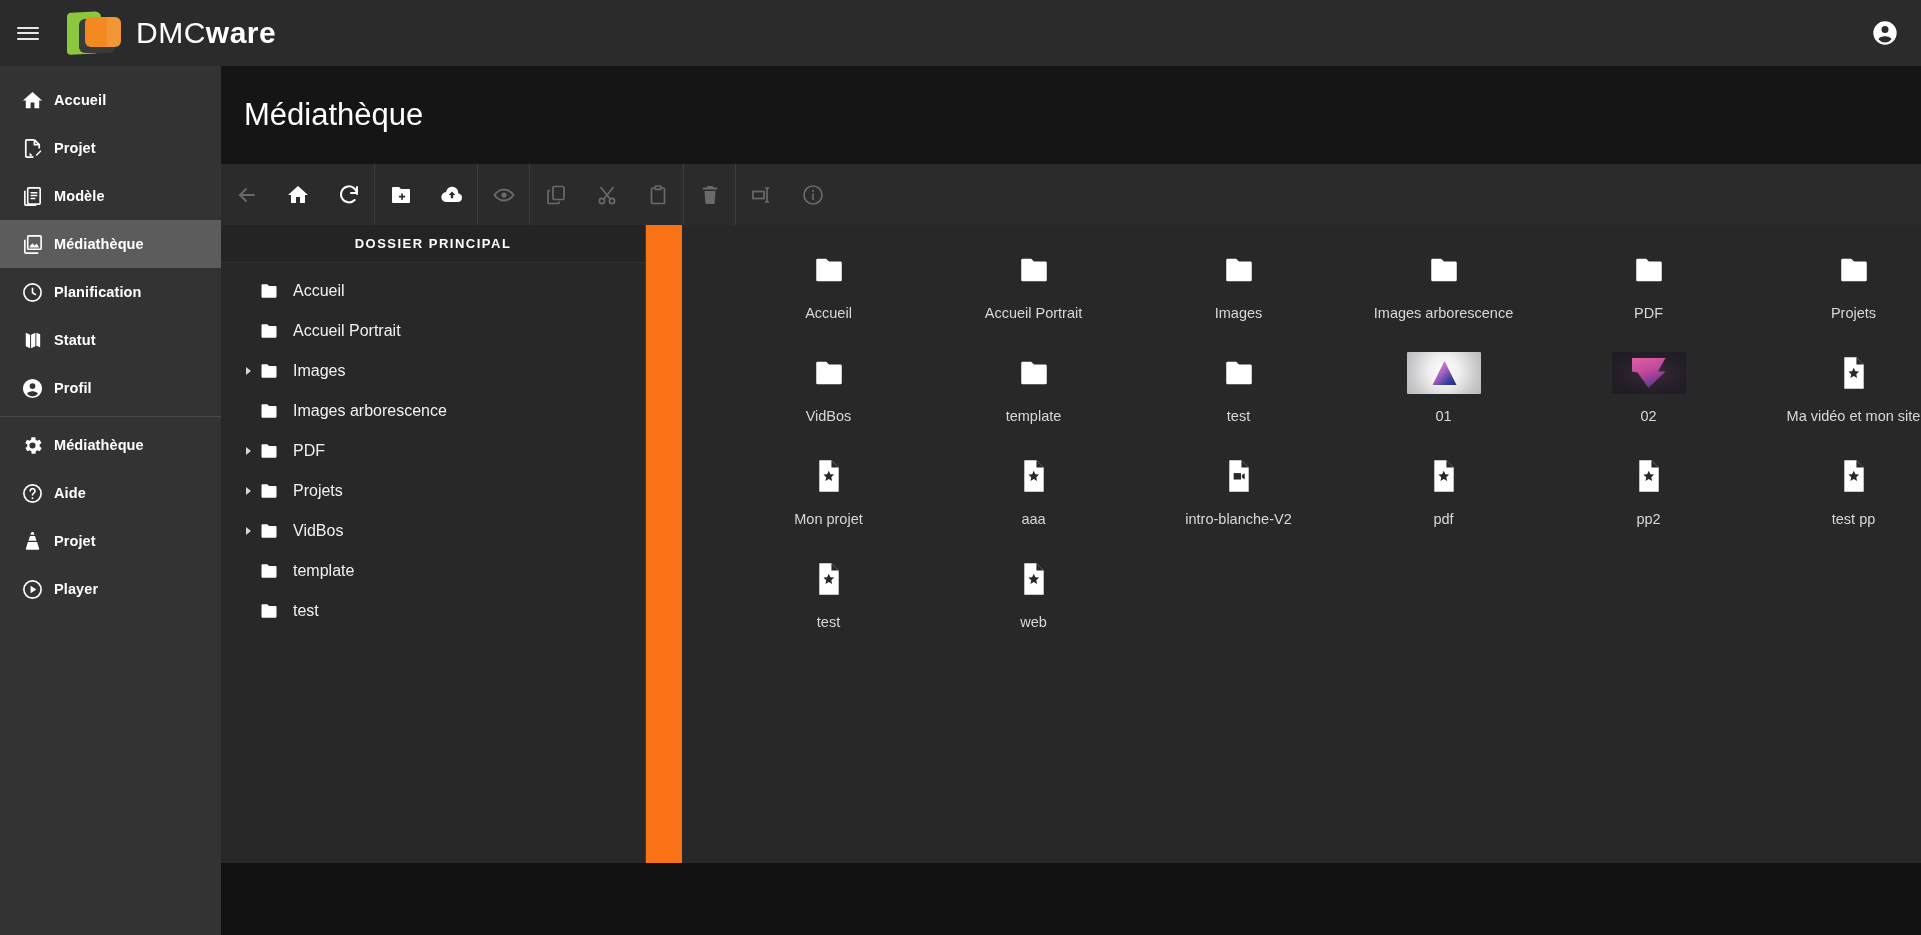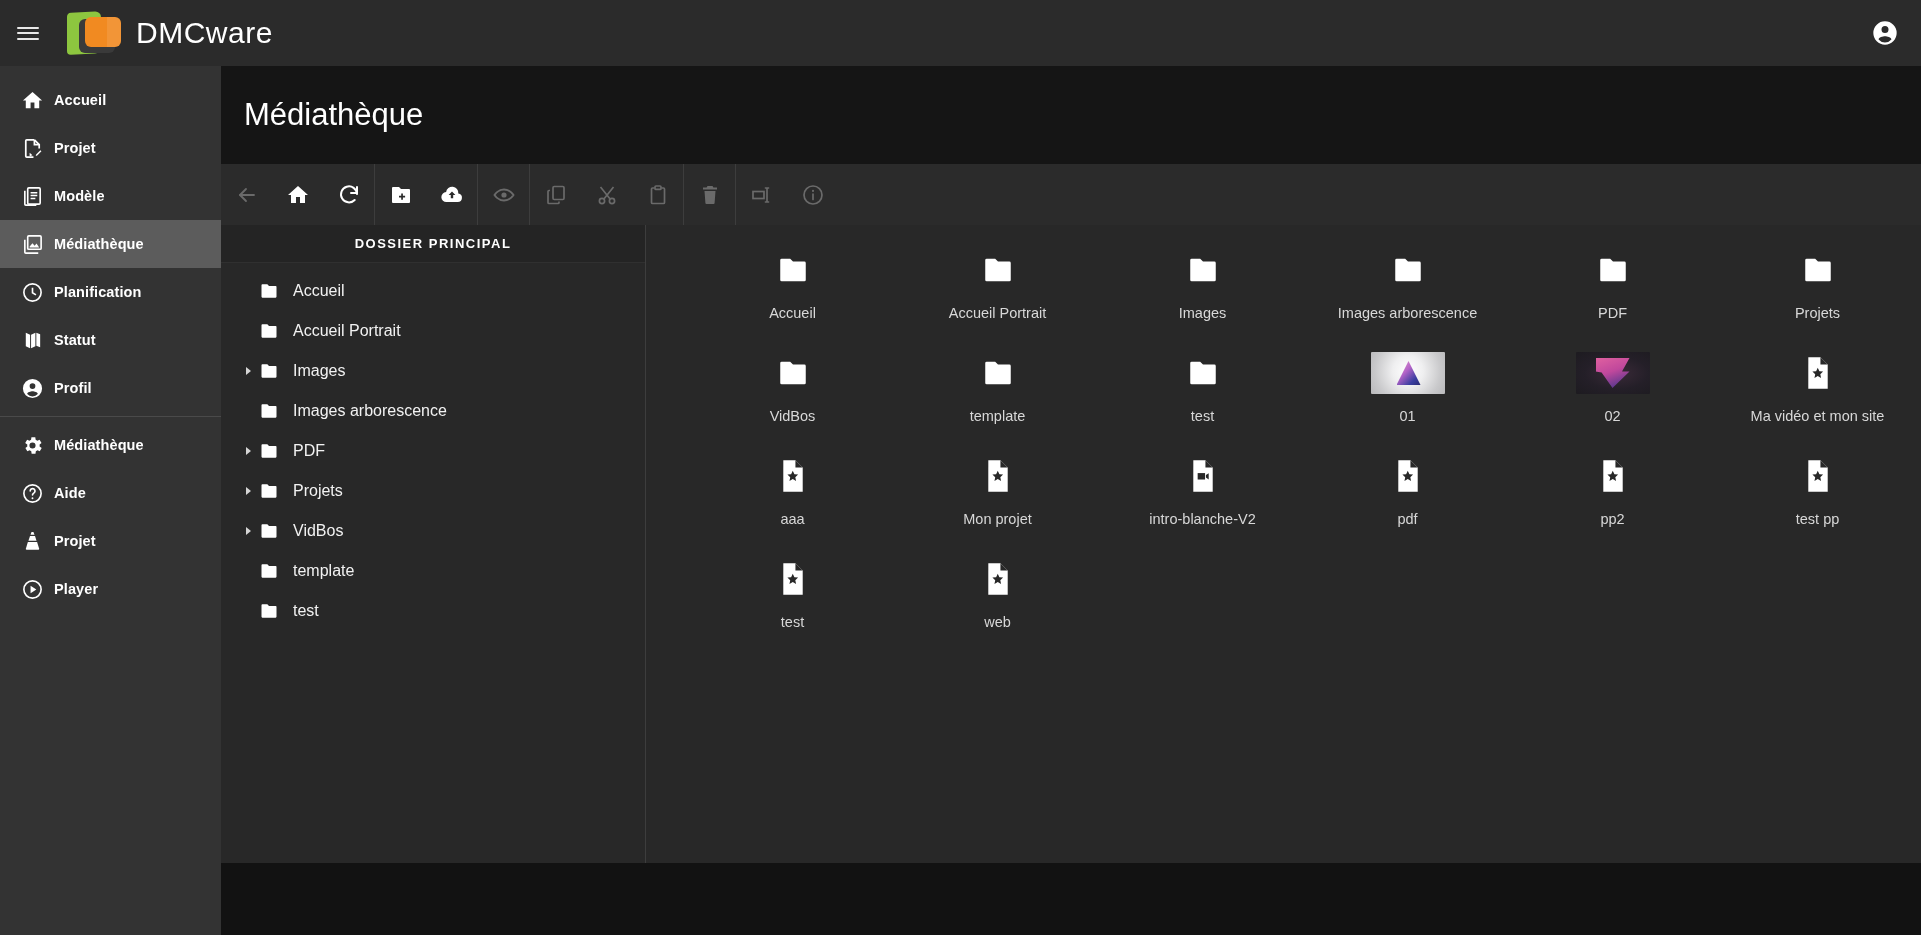--- a/index.html
+++ b/index.html
@@ -36,21 +36,21 @@
   }
   .logo-orange {
     position: absolute; left: 23px; top: 7px; width: 36px; height: 30px;
     background: #f18a21; border-radius: 6px;
   }
   .logo-orange::after {
     content:""; position:absolute; right:0; top:0; width: 14px; height: 30px;
     background: rgba(255,255,255,0.10); border-radius: 0 6px 6px 0;
   }
   .logo-text { font-size: 30px; color: #ffffff; letter-spacing: 0.5px; margin-left: 12px; }
-  .logo-text .bold { font-weight: 400; }
+  .logo-text .bold { font-weight: 700; }
   .account-icon {
     position: absolute; right: 22px; top: 50%; transform: translateY(-50%);
     width: 28px; height: 28px; cursor: pointer;
   }
 
   
   .sidebar {
     position: absolute; top: 66px; left: 0; width: 221px; height: 869px;
     background: #333333;
     padding-top: 10px;
@@ -88,20 +88,21 @@
     width: 51px; height: 61px; display: flex; align-items: center; justify-content: center;
     color: #ffffff; cursor: pointer;
   }
   .tb-btn.disabled { color: #6a6a6a; cursor: default; }
 
   
   .content {
     position: absolute; left: 221px; top: 225px; width: 1700px; height: 638px;
     background: #f97316;
     display: flex;
+    gap: 36px;
   }
   .tree-pane {
     width: 425px; min-width: 425px; height: 638px;
     border-right: 1px solid #3d3d3d;
     background: #282828;
     overflow: hidden;
   }
   .tree-header {
     height: 38px; display: flex; align-items: center; justify-content: center;
     background: #242424;
@@ -656,32 +657,32 @@
         </div>
 
         <div class="grid-item">
           <span class="item-icon">
             <svg width="30" height="34" viewBox="0 0 24 28" fill="currentColor">
               <path d="M4 1h10l6 6v20H4z"></path>
                 <path d="M14 1l6 6h-6z" fill="#282828"></path>
               <path d="M11.8 9.6l1.35 2.9 3.05.35-2.3 2.15.63 3.05-2.73-1.55-2.73 1.55.63-3.05-2.3-2.15 3.05-.35z" fill="#282828"></path>
             </svg>
           </span>
+          <span class="item-label">Mon projet</span>
+        </div>
+
+        <div class="grid-item">
+          <span class="item-icon">
+            <svg width="30" height="34" viewBox="0 0 24 28" fill="currentColor">
+              <path d="M4 1h10l6 6v20H4z"></path>
+                <path d="M14 1l6 6h-6z" fill="#282828"></path>
+              <path d="M11.8 9.6l1.35 2.9 3.05.35-2.3 2.15.63 3.05-2.73-1.55-2.73 1.55.63-3.05-2.3-2.15 3.05-.35z" fill="#282828"></path>
+            </svg>
+          </span>
           <span class="item-label">aaa</span>
-        </div>
-
-        <div class="grid-item">
-          <span class="item-icon">
-            <svg width="30" height="34" viewBox="0 0 24 28" fill="currentColor">
-              <path d="M4 1h10l6 6v20H4z"></path>
-                <path d="M14 1l6 6h-6z" fill="#282828"></path>
-              <path d="M11.8 9.6l1.35 2.9 3.05.35-2.3 2.15.63 3.05-2.73-1.55-2.73 1.55.63-3.05-2.3-2.15 3.05-.35z" fill="#282828"></path>
-            </svg>
-          </span>
-          <span class="item-label">Mon projet</span>
         </div>
 
 
         <div class="grid-item">
           <span class="item-icon">
             <svg width="30" height="34" viewBox="0 0 24 28" fill="currentColor">
               <path d="M4 1h10l6 6v20H4z"></path>
                 <path d="M14 1l6 6h-6z" fill="#282828"></path>
               <path d="M7.6 11.6h6.1v5.3H7.6z" fill="#282828"></path>
               <path d="M14.4 13.2l2.3-1.5v5.1l-2.3-1.5z" fill="#282828"></path>

